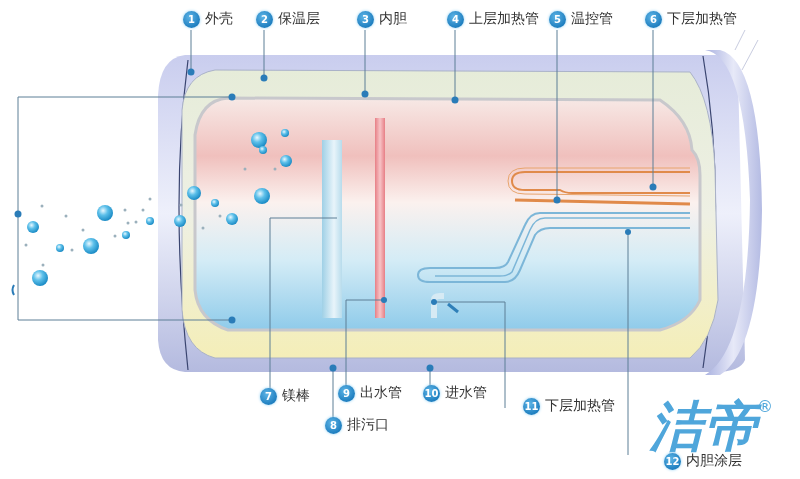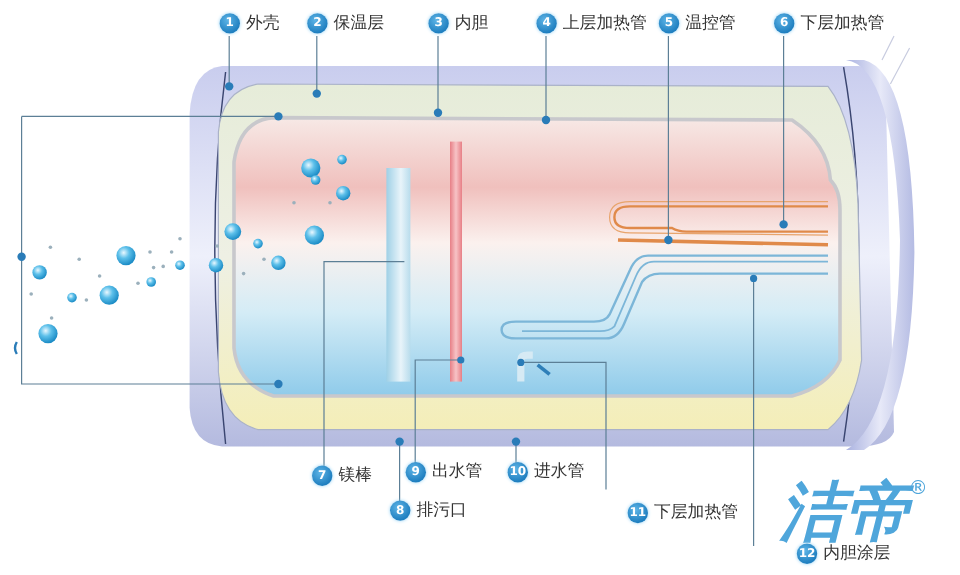--- a/index.html
+++ b/index.html
@@ -192,21 +192,21 @@
     <span>排污口</span>
   </div>
   <div class="label" style="left:338px;top:384px;">
     <span class="num">9</span>
     <span>出水管</span>
   </div>
   <div class="label" style="left:423px;top:384px;justify-content:center;">
     <span class="num">10</span>
     <span>进水管</span>
   </div>
-  <div class="label" style="left:503px;top:418px;z-index:2;padding-left:20px;">
+  <div class="label" style="left:503px;top:397px;z-index:2;padding-left:20px;">
     <span class="num">11</span>
     <span>下层加热管</span>
   </div>
   <div class="label" style="left:620px;top:452px;z-index:2;padding-left:44px;">
     <span class="num">12</span>
     <span>内胆涂层</span>
   </div>
 
   
   <div class="logo-cn">洁帝</div>

